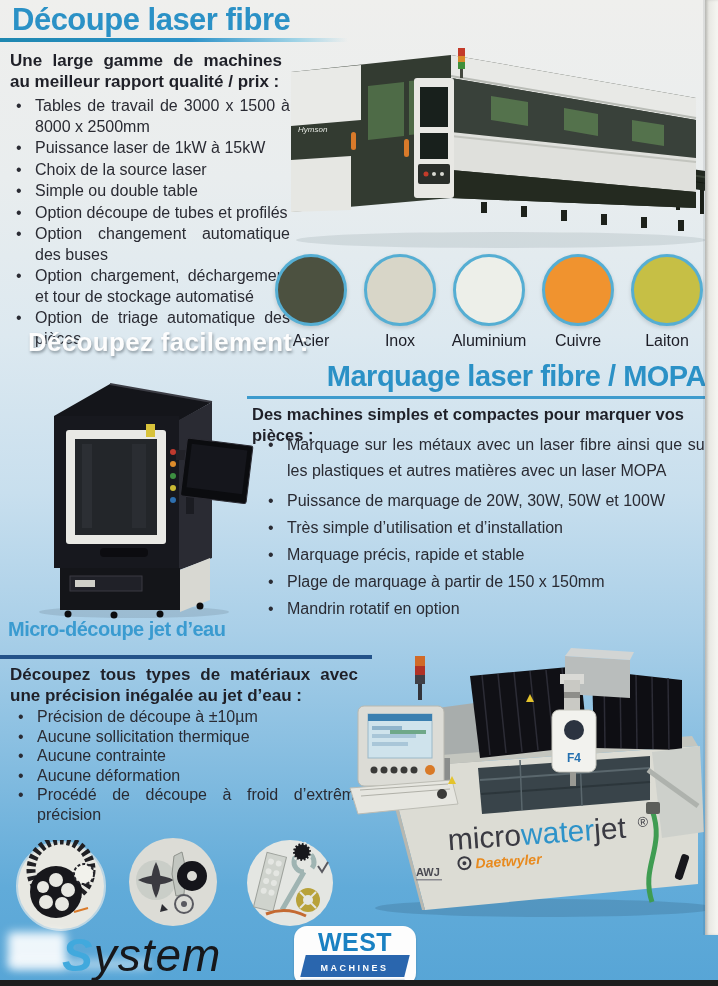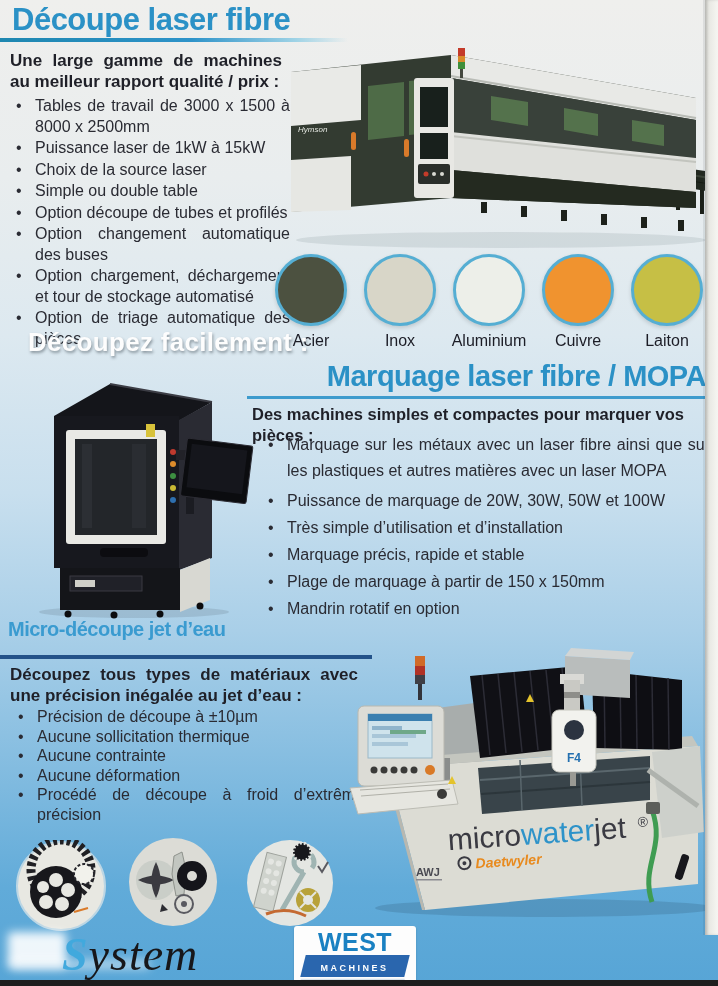--- a/index.html
+++ b/index.html
@@ -23,21 +23,21 @@
   #materials{display:flex;justify-content:space-between;width:438px;}
   .material{width:82px;text-align:center;}
   .swatch{display:block;width:66px;height:66px;border-radius:50%;border:3px solid #55aed3;margin:0 auto;box-shadow:0 2px 4px rgba(0,0,0,.15);}
   .mat-label{margin-top:6px;font-size:16px;color:#1c1d26;}
   .cta{font-size:26px;font-weight:bold;color:#fdfdfd;text-shadow:1px 2px 3px rgba(40,50,60,.45);letter-spacing:.3px;}
   
   #system-logo{font-style:italic;font-size:46px;letter-spacing:1px;}
   #system-logo .s1{color:#41a9dd;font-weight:bold;}
   #system-logo .s2{color:#17171a;}
   .blur-block{background:rgba(255,255,255,.9);filter:blur(5px);border-radius:4px;}
-  #west-box{background:#fdfdfd;border-radius:3px;text-align:center;box-shadow:0 1px 2px rgba(0,0,0,.2);padding-top:4px;}
+  #west-box{background:#fdfdfd;border-radius:13px;text-align:center;box-shadow:0 1px 2px rgba(0,0,0,.2);padding-top:4px;}
   #west-name{font-size:25px;font-weight:bold;color:#1a81c2;letter-spacing:.5px;line-height:25px;}
   #west-band{width:104px;margin:0 auto;background:#2a66ae;transform:skewX(-14deg);padding:2px 0;}
   #west-band span{display:inline-block;transform:skewX(14deg);color:#fff;font-size:9px;font-weight:bold;letter-spacing:2.5px;}
   #west-reflect{width:104px;margin:2px auto 0;background:#9db8d4;transform:skewX(14deg) scaleY(-1);padding:1px 0;opacity:.55;filter:blur(.6px);}
   #west-reflect span{display:inline-block;transform:skewX(-14deg);color:#e8eef5;font-size:9px;font-weight:bold;letter-spacing:2.5px;}
   .scan-edge{background:linear-gradient(90deg,#cfcfca 0,#e8e8e3 30%,#f6f6f2 100%);box-shadow:inset 2px 0 3px rgba(0,0,0,.12);}
   .bottom-strip{background:#1e1e1e;}
 </style>
 </head>
 <body>
@@ -336,21 +336,21 @@
     <circle cx="62" cy="62" r="12" fill="#b8a23a"></circle>
     <circle cx="62" cy="62" r="5" fill="#e4e6e2"></circle>
     <line x1="54" y1="54" x2="70" y2="70" stroke="#e4e6e2" stroke-width="2"></line>
     <line x1="70" y1="54" x2="54" y2="70" stroke="#e4e6e2" stroke-width="2"></line>
     <polyline points="72,28 76,34 82,24" fill="none" stroke="#5a5a60" stroke-width="2"></polyline>
     <path d="M20,76 q20,-8 40,2" stroke="#c46a32" stroke-width="3" fill="none"></path>
   </svg>
 
   <div class="abs blur-block" style="left:8px;top:932px;width:58px;height:36px;"></div>
   <div class="abs blur-block" style="left:10px;top:960px;width:140px;height:9px;opacity:.6;"></div>
-  <div id="system-logo" class="abs" style="left:62px;top:928px;font-family:Liberation Serif, serif;">
+  <div id="system-logo" class="abs" style="left:62px;top:928px;">
     <span class="s1">S</span><span class="s2">ystem</span>
   </div>
 
   <div id="west-box" class="abs" style="left:294px;top:926px;width:122px;height:56px;">
     <div id="west-name">WEST</div>
     <div id="west-band"><span>MACHINES</span></div>
     <div id="west-reflect"><span>MACHINES</span></div>
   </div>
 
   <div class="abs scan-edge" style="right:0;top:0;width:13px;height:935px;"></div>

